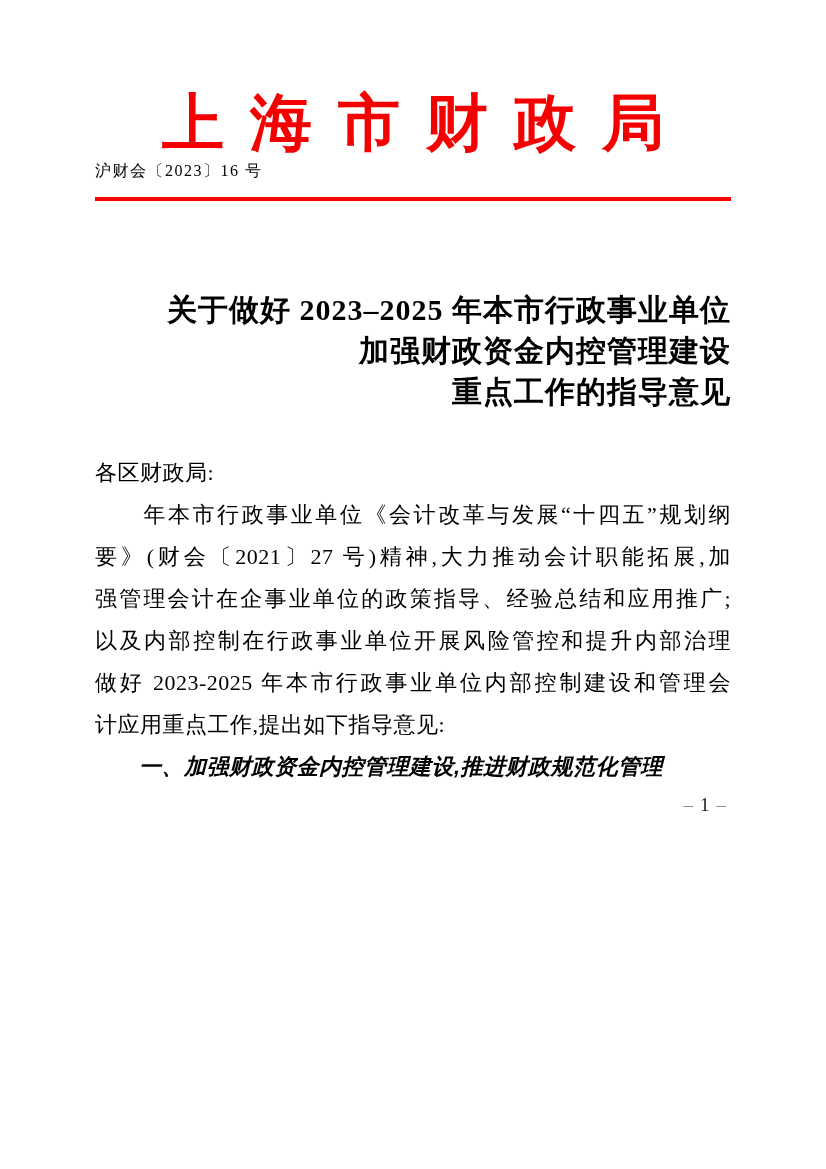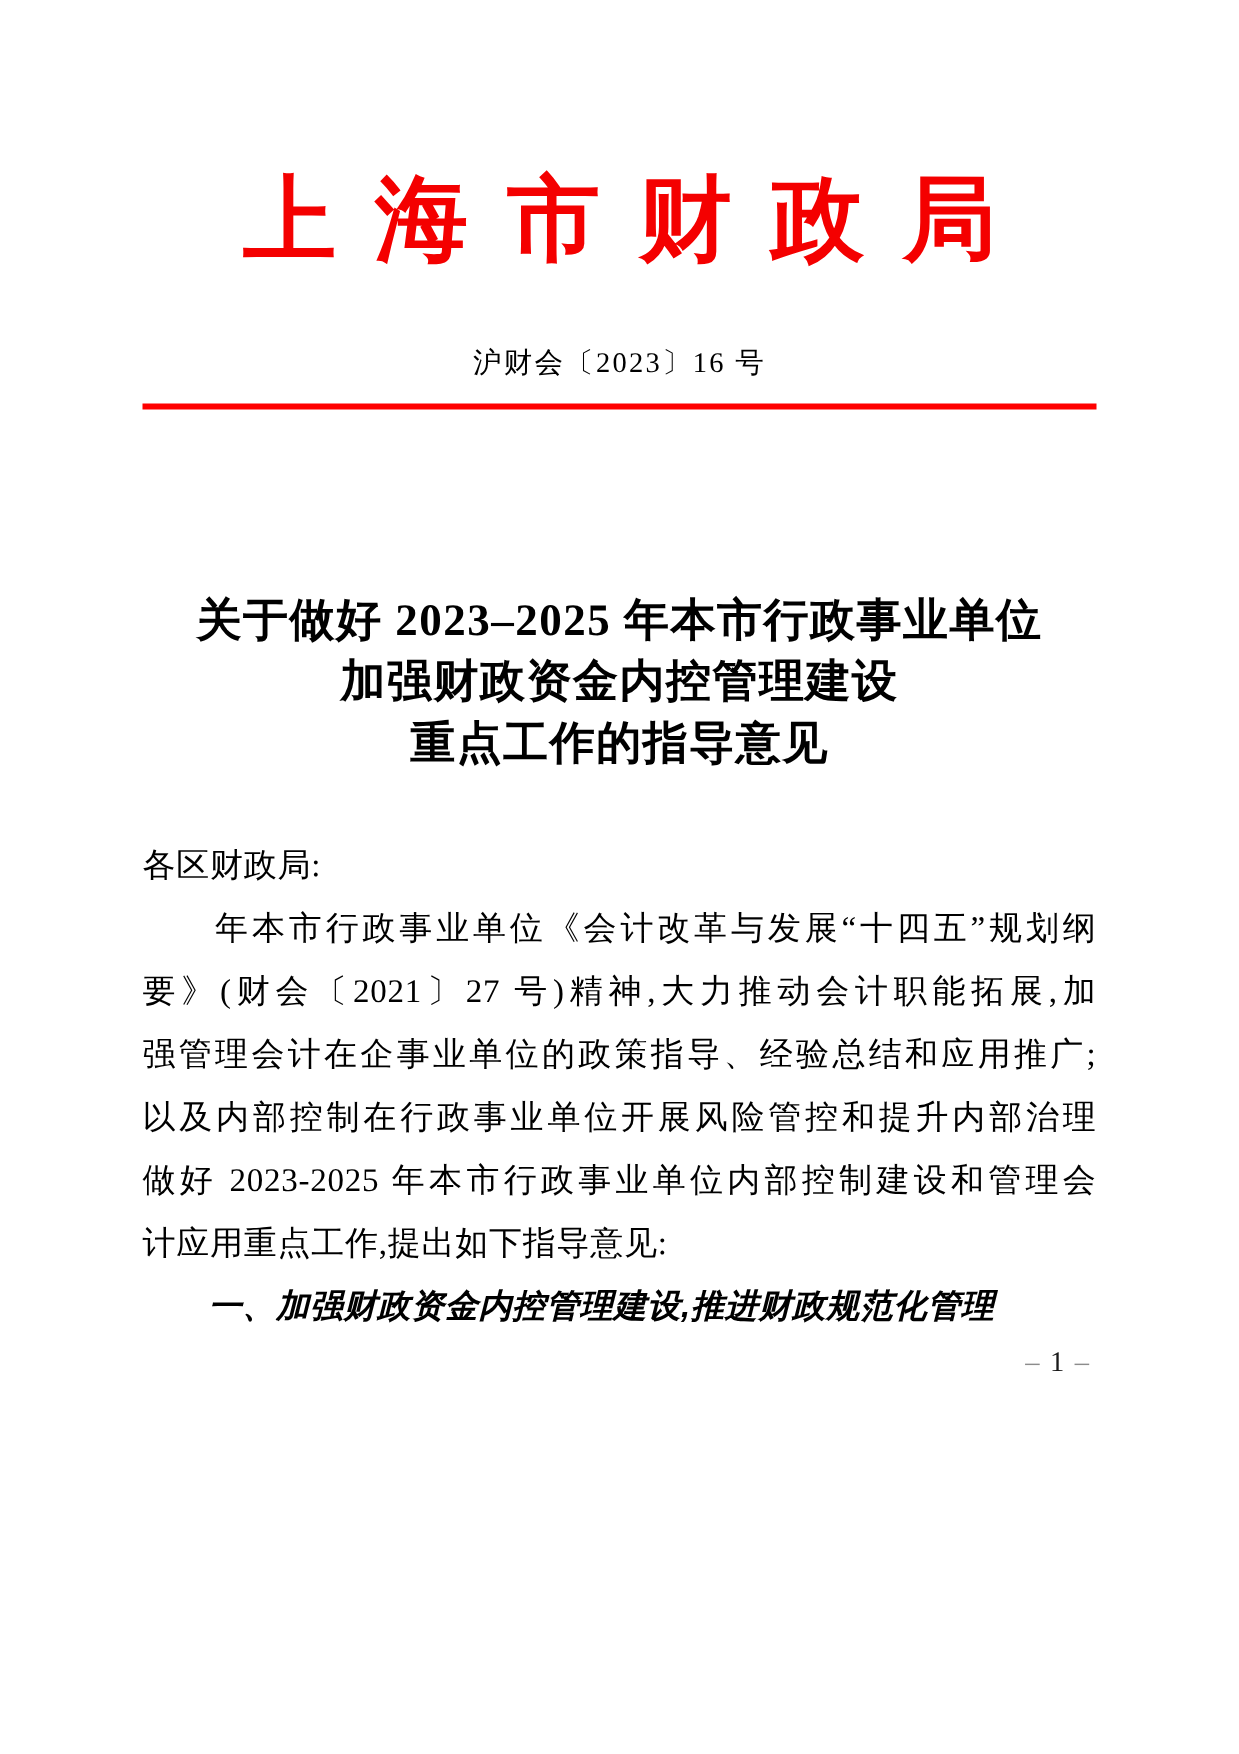--- a/index.html
+++ b/index.html
@@ -11,49 +11,47 @@
     margin: 0 auto;
     background: #ffffff;
     color: #000000;
     font-family: "Liberation Serif", "DejaVu Serif", serif;
     overflow: hidden;
   }
   .content { margin: 0 95px; width: 636px; }
 
   
   .gov-header {
-    margin-top: 112px;
+    margin-top: 88px;
     text-align: center;
     color: #f40000;
     font-size: 62px;
     font-weight: bold;
     line-height: 70px;
     letter-spacing: 26px;
     padding-left: 26px;
     white-space: nowrap;
   }
 
   .doc-number {
-    margin-top: 48px;
-    text-align: center;
-    font-size: 19px;
+    font-size: 16px;
     line-height: 26px;
     letter-spacing: 1.5px;
   }
 
   .red-rule {
     margin-top: 13px;
     height: 4px;
     background: #ff0000;
   }
 
   
   .doc-title {
-    margin-top: 120px;
-    text-align: center;
+    margin-top: 88px;
+    text-align: right;
     font-size: 30px;
     font-weight: bold;
     line-height: 41px;
     letter-spacing: 1px;
   }
 
   
   .body-text { margin-top: 40px; font-size: 22px; }
   .body-line {
     height: 42px;

